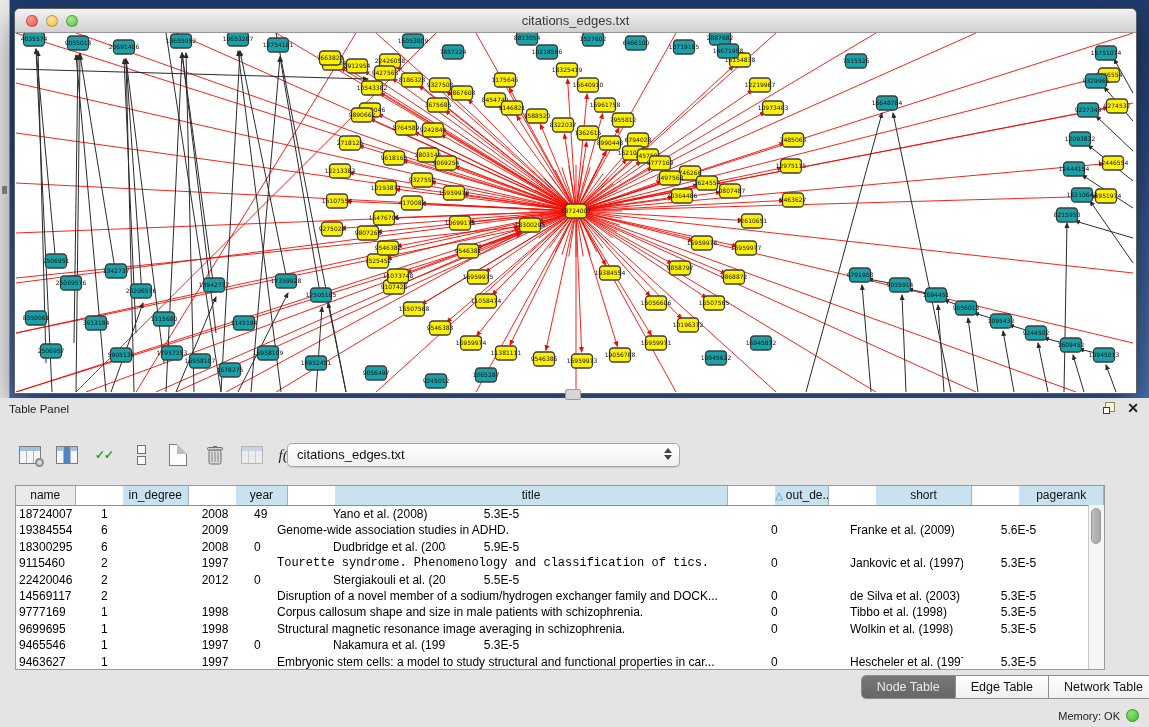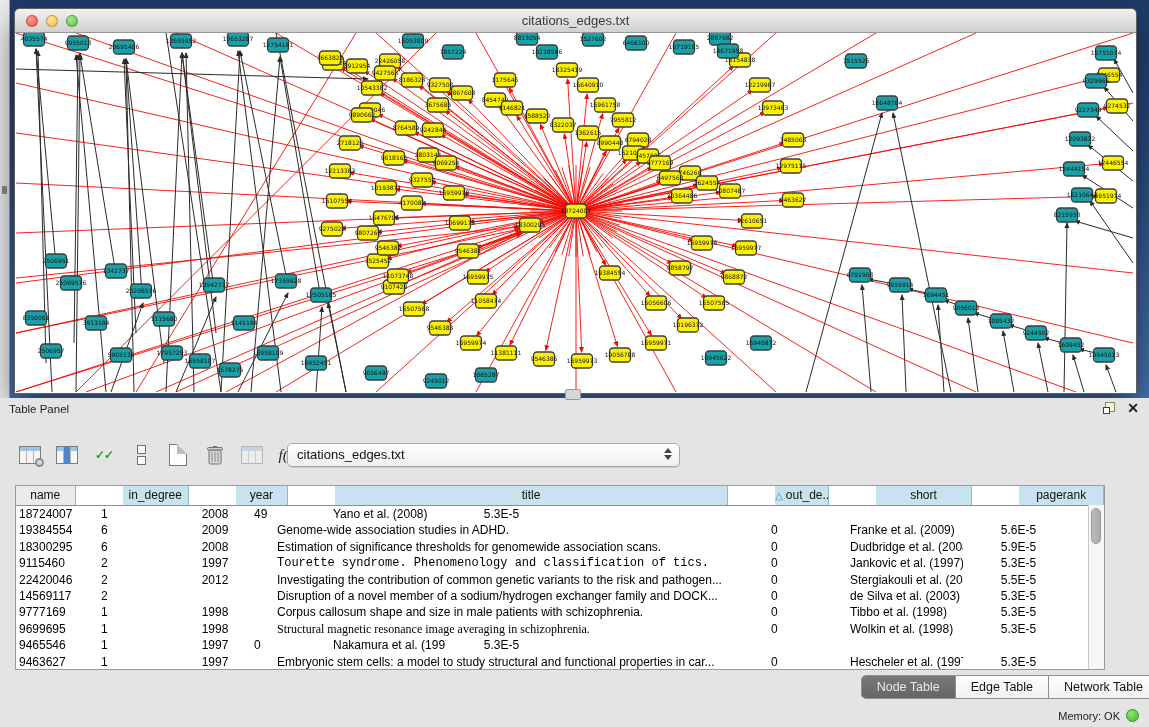--- a/index.html
+++ b/index.html
@@ -981,39 +981,37 @@
           <div class="td" style="width: 68px; padding-left: 0px; text-align: center;">2009</div>
           <div class="td" style="width: 517px; padding-left: 28px;">Genome-wide association studies in ADHD.</div>
           <div class="td" style="width: 70px; padding-left: 5px;">0</div>
           <div class="td" style="width: 127px; padding-left: 14px;">Franke et al. (2009)</div>
           <div class="td" style="width: 111px; padding-left: 0px; text-align: center;">5.6E-5</div>
         </div>
         <div class="tr">
           <div class="td" style="width: 78px; padding-left: 3px;">18300295</div>
           <div class="td" style="width: 87px; padding-left: 7px;">6</div>
           <div class="td" style="width: 68px; padding-left: 0px; text-align: center;">2008</div>
-          <div class="td" style="width: 517px; padding-left: 28px;">Estimation of significance thresholds for genomewide association scans.</div>
           <div class="td" style="width: 70px; padding-left: 5px;">0</div>
           <div class="td" style="width: 127px; padding-left: 14px;">Dudbridge et al. (2008)</div>
           <div class="td" style="width: 111px; padding-left: 0px; text-align: center;">5.9E-5</div>
         </div>
         <div class="tr">
           <div class="td" style="width: 78px; padding-left: 3px;">9115460</div>
           <div class="td" style="width: 87px; padding-left: 7px;">2</div>
           <div class="td" style="width: 68px; padding-left: 0px; text-align: center;">1997</div>
           <div class="td" style="width: 517px; padding-left: 28px; font-family: Liberation Mono, monospace;">Tourette syndrome. Phenomenology and classification of tics.</div>
           <div class="td" style="width: 70px; padding-left: 5px;">0</div>
           <div class="td" style="width: 127px; padding-left: 14px;">Jankovic et al. (1997)</div>
           <div class="td" style="width: 111px; padding-left: 0px; text-align: center;">5.3E-5</div>
         </div>
         <div class="tr">
           <div class="td" style="width: 78px; padding-left: 3px;">22420046</div>
           <div class="td" style="width: 87px; padding-left: 7px;">2</div>
           <div class="td" style="width: 68px; padding-left: 0px; text-align: center;">2012</div>
-          <div class="td" style="width: 517px; padding-left: 28px;">Investigating the contribution of common genetic variants to the risk and pathogen...</div>
           <div class="td" style="width: 70px; padding-left: 5px;">0</div>
           <div class="td" style="width: 127px; padding-left: 14px;">Stergiakouli et al. (2012)</div>
           <div class="td" style="width: 111px; padding-left: 0px; text-align: center;">5.5E-5</div>
         </div>
         <div class="tr">
           <div class="td" style="width: 78px; padding-left: 3px;">14569117</div>
           <div class="td" style="width: 87px; padding-left: 7px;">2</div>
           <div class="td" style="width: 68px; padding-left: 0px; text-align: center; margin-top: 39px;">2003</div>
           <div class="td" style="width: 517px; padding-left: 28px;">Disruption of a novel member of a sodium/hydrogen exchanger family and DOCK...</div>
           <div class="td" style="width: 70px; padding-left: 5px;">0</div>
@@ -1026,21 +1024,21 @@
           <div class="td" style="width: 68px; padding-left: 0px; text-align: center;">1998</div>
           <div class="td" style="width: 517px; padding-left: 28px;">Corpus callosum shape and size in male patients with schizophrenia.</div>
           <div class="td" style="width: 70px; padding-left: 5px;">0</div>
           <div class="td" style="width: 127px; padding-left: 14px;">Tibbo et al. (1998)</div>
           <div class="td" style="width: 111px; padding-left: 0px; text-align: center;">5.3E-5</div>
         </div>
         <div class="tr">
           <div class="td" style="width: 78px; padding-left: 3px;">9699695</div>
           <div class="td" style="width: 87px; padding-left: 7px;">1</div>
           <div class="td" style="width: 68px; padding-left: 0px; text-align: center;">1998</div>
-          <div class="td" style="width: 517px; padding-left: 28px; font-family: Liberation Serif, serif;">Structural magnetic resonance image averaging in schizophrenia.</div>
+          <div class="td" style="width: 517px; padding-left: 28px;">Structural magnetic resonance image averaging in schizophrenia.</div>
           <div class="td" style="width: 70px; padding-left: 5px;">0</div>
           <div class="td" style="width: 127px; padding-left: 14px;">Wolkin et al. (1998)</div>
           <div class="td" style="width: 111px; padding-left: 0px; text-align: center;">5.3E-5</div>
         </div>
         <div class="tr">
           <div class="td" style="width: 78px; padding-left: 3px;">9465546</div>
           <div class="td" style="width: 87px; padding-left: 7px;">1</div>
           <div class="td" style="width: 68px; padding-left: 0px; text-align: center;">1997</div>
           <div class="td" style="width: 70px; padding-left: 5px;">0</div>
           <div class="td" style="width: 127px; padding-left: 14px;">Nakamura et al. (1997)</div>

